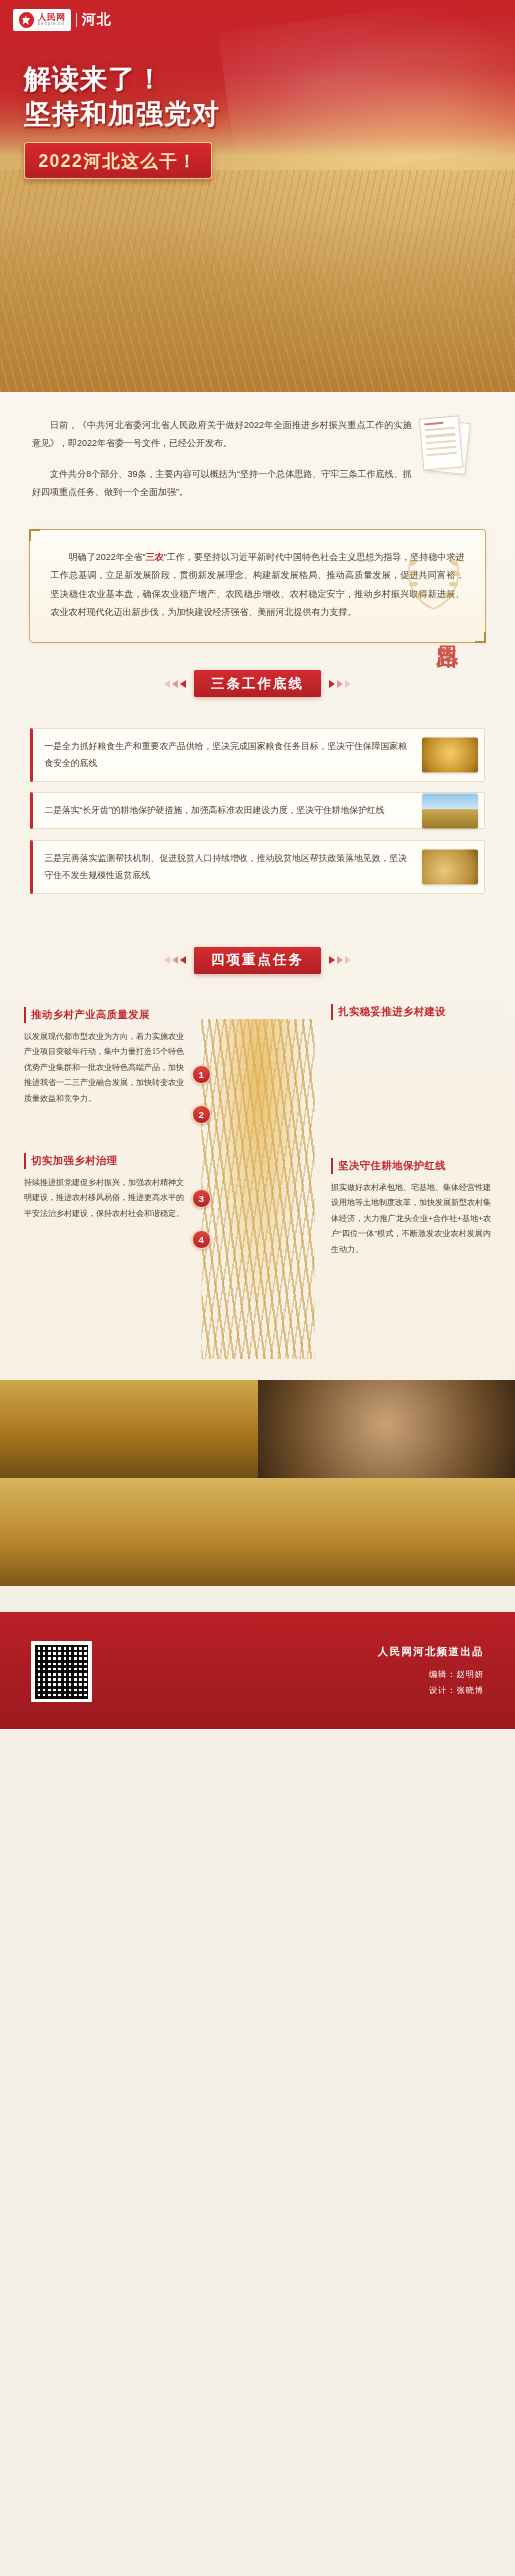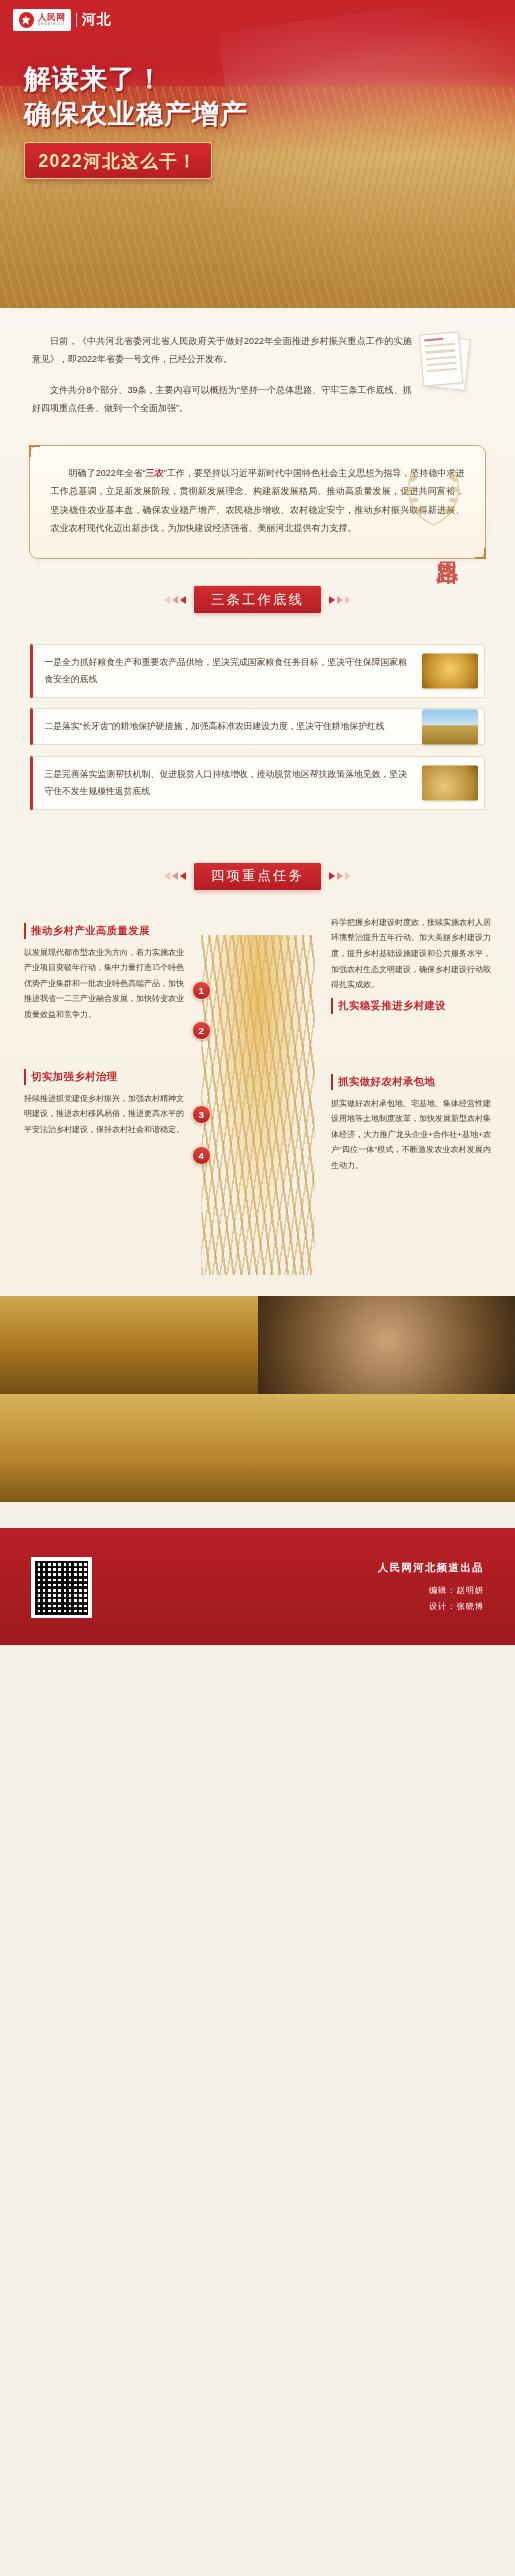--- a/index.html
+++ b/index.html
@@ -7,21 +7,21 @@
     width: 515px;
     font-family: "Liberation Sans", "DejaVu Sans", sans-serif;
     background: #f4efe6;
     color: #3a2f26;
   }
   .page { width: 515px; position: relative; overflow: hidden; }
 
   
   .hero {
     position: relative;
-    height: 308px;
+    height: 392px;
     background:
       radial-gradient(circle at 80% 30%, rgba(255,228,160,0.55), rgba(0,0,0,0) 55%),
       linear-gradient(180deg, #c8242a 0%, #c0232a 22%, #d8b06a 40%, #d9b472 55%, #cfa764 70%, #c79a55 100%);
   }
   .hero-wheat {
     position: absolute; left: 0; right: 0; bottom: 0; height: 222px;
     background:
       repeating-linear-gradient(-78deg, rgba(186,130,45,0.30) 0 1.5px, rgba(0,0,0,0) 1.5px 6.7px),
       repeating-linear-gradient(75deg, rgba(222,176,94,0.32) 0 1.5px, rgba(0,0,0,0) 1.5px 8.2px),
       linear-gradient(180deg, rgba(198,140,52,0.15), rgba(160,104,32,0.55));
@@ -104,21 +104,21 @@
   .doc-sheet.b { left: 7.2px; top: 5.2px; transform: rotate(6deg); }
   .doc-sheet.a { left: 0; top: 1px; transform: rotate(-5deg); }
   .doc-line { height: 2.1px; background: #e6d9c2; margin: 4.1px 4.1px 0 4.1px; }
   .doc-line.red { background: #d8787a; width: 18.5px; }
 
   
   .quote-card {
     margin: 9.3px 29px 0 29px;
     border: 1px solid #c9a86a;
     background: linear-gradient(180deg,#fffdf7,#fbf3e3);
-    border-radius: 9px;
+    border-radius: 4px;
     padding: 17.5px 20.6px 20.6px 20.6px;
     position: relative;
     box-shadow: 0 1px 4.1px rgba(160,120,60,0.12);
   }
   .quote-card::before, .quote-card::after {
     content: ""; position: absolute; width: 9.3px; height: 9.3px;
   }
   .quote-card::before { left: -1px; top: -1px; border-left: 2.6px solid #b9893f; border-top: 2.6px solid #b9893f; }
   .quote-card::after { right: -1px; bottom: -1px; border-right: 2.6px solid #b9893f; border-bottom: 2.6px solid #b9893f; }
   .quote-card p {
@@ -142,21 +142,21 @@
   .sec-chevrons { display: flex; gap: 2.1px; }
   .chev {
     width: 0; height: 0; border-left: 6.7px solid #c62a2e;
     border-top: 4.6px solid transparent; border-bottom: 4.6px solid transparent;
   }
   .chev.l { border-left: none; border-right: 6.7px solid #c62a2e; }
   .chev.dim { opacity: 0.45; }
   .chev.dimmer { opacity: 0.22; }
   .sec-plate {
     background: linear-gradient(180deg,#d22c30,#b21f24);
-    color: #fff; font-size: 13.4px; font-weight: normal; letter-spacing: 2.1px;
+    color: #fff; font-size: 13.4px; font-weight: bold; letter-spacing: 2.1px;
     padding: 4.6px 17.5px; border-radius: 1.5px;
     box-shadow: 0 1.5px 4.1px rgba(160,30,30,0.28);
   }
 
   
   .lines-list { padding: 16px 30px; }
   .line-item {
     display: flex; align-items: stretch; gap: 0; margin-bottom: 10.3px;
     position: relative;
   }
@@ -290,21 +290,21 @@
           <div class="logo-en">people.cn</div>
         </div>
       </div>
       <div class="logo-div"></div>
       <div class="logo-region">河北</div>
     </div>
 
     <div class="hero-title">
       <h1>
         <span>解读来了！</span><br>
-        <span>确保农业稳产增产</span>
+        <span>坚持和加强党对</span>
       </h1>
       <div class="hero-sub">2022河北这么干！</div>
     </div>
   </div>
 
   <div class="body-wrap">
 
     <div class="intro">
       <div class="doc-illus">
         <div class="doc-sheet b"></div>
@@ -392,31 +392,30 @@
 
     <div class="tasks">
       <div class="wheat-center"></div>
 
       <div class="task left t1">
         <div class="tlabel">推动乡村产业高质量发展</div>
         <p>以发展现代都市型农业为方向，着力实施农业产业项目突破年行动，集中力量打造15个特色优势产业集群和一批农业特色高端产品，加快推进我省一二三产业融合发展，加快转变农业质量效益和竞争力。</p>
       </div>
 
       <div class="task right t2">
-        <p>科学把握乡村建设时度效，接续实施农村人居环境整治提升五年行动。加大美丽乡村建设力度，提升乡村基础设施建设和公共服务水平，加强农村生态文明建设，确保乡村建设行动取得扎实成效。</p>
         <div class="tlabel" style="margin-top:5.2px">扎实稳妥推进乡村建设</div>
       </div>
 
       <div class="task left t3">
         <div class="tlabel">切实加强乡村治理</div>
         <p>持续推进抓党建促乡村振兴，加强农村精神文明建设，推进农村移风易俗，推进更高水平的平安法治乡村建设，保持农村社会和谐稳定。</p>
       </div>
 
       <div class="task right t4">
-        <div class="tlabel">抓实做好农村承包地</div>
+        <div class="tlabel">坚决守住耕地保护红线</div>
         <p>抓实做好农村承包地、宅基地、集体经营性建设用地等土地制度改革，加快发展新型农村集体经济，大力推广龙头企业+合作社+基地+农户“四位一体”模式，不断激发农业农村发展内生动力。</p>
       </div>
 
       <div class="badge b1">1</div>
       <div class="badge b2">2</div>
       <div class="badge b3">3</div>
       <div class="badge b4">4</div>
     </div>
 
     <div class="photo-strip">

